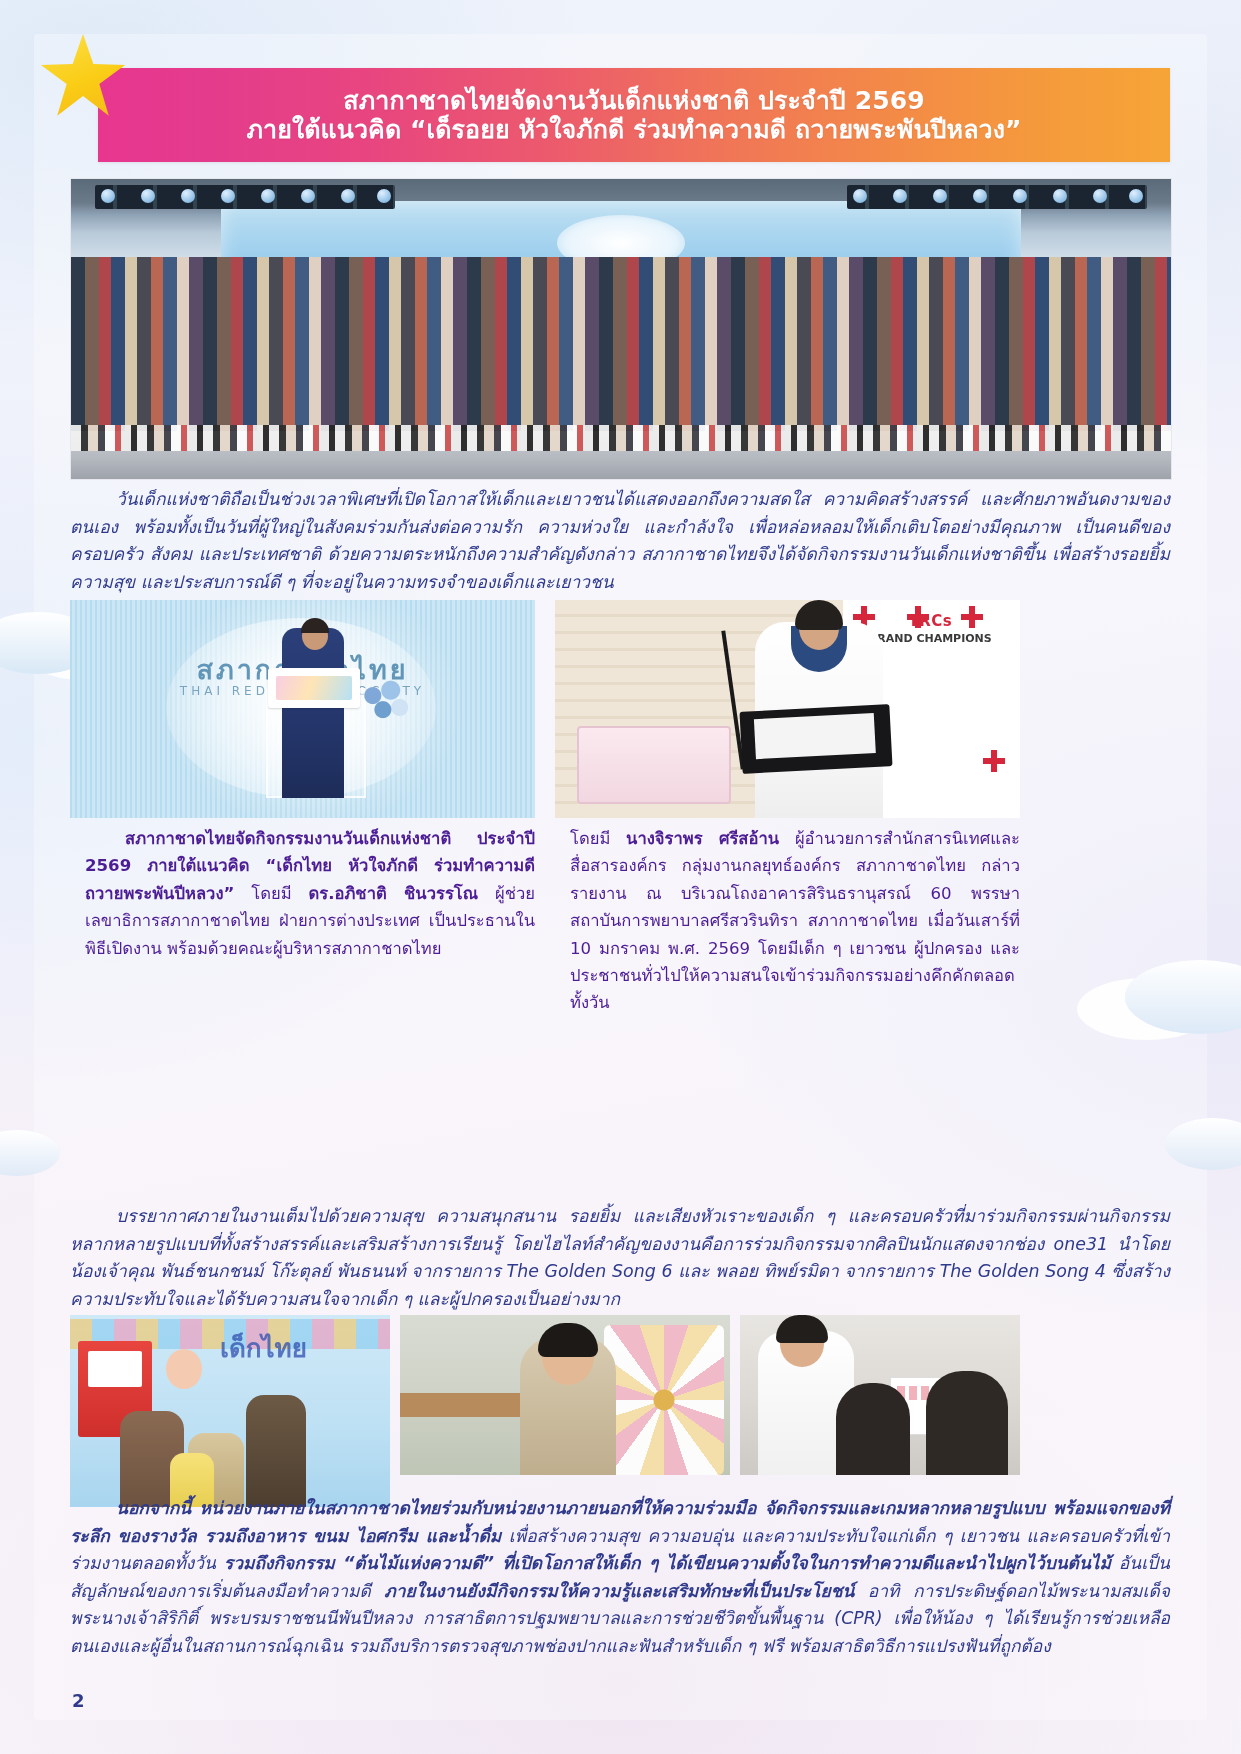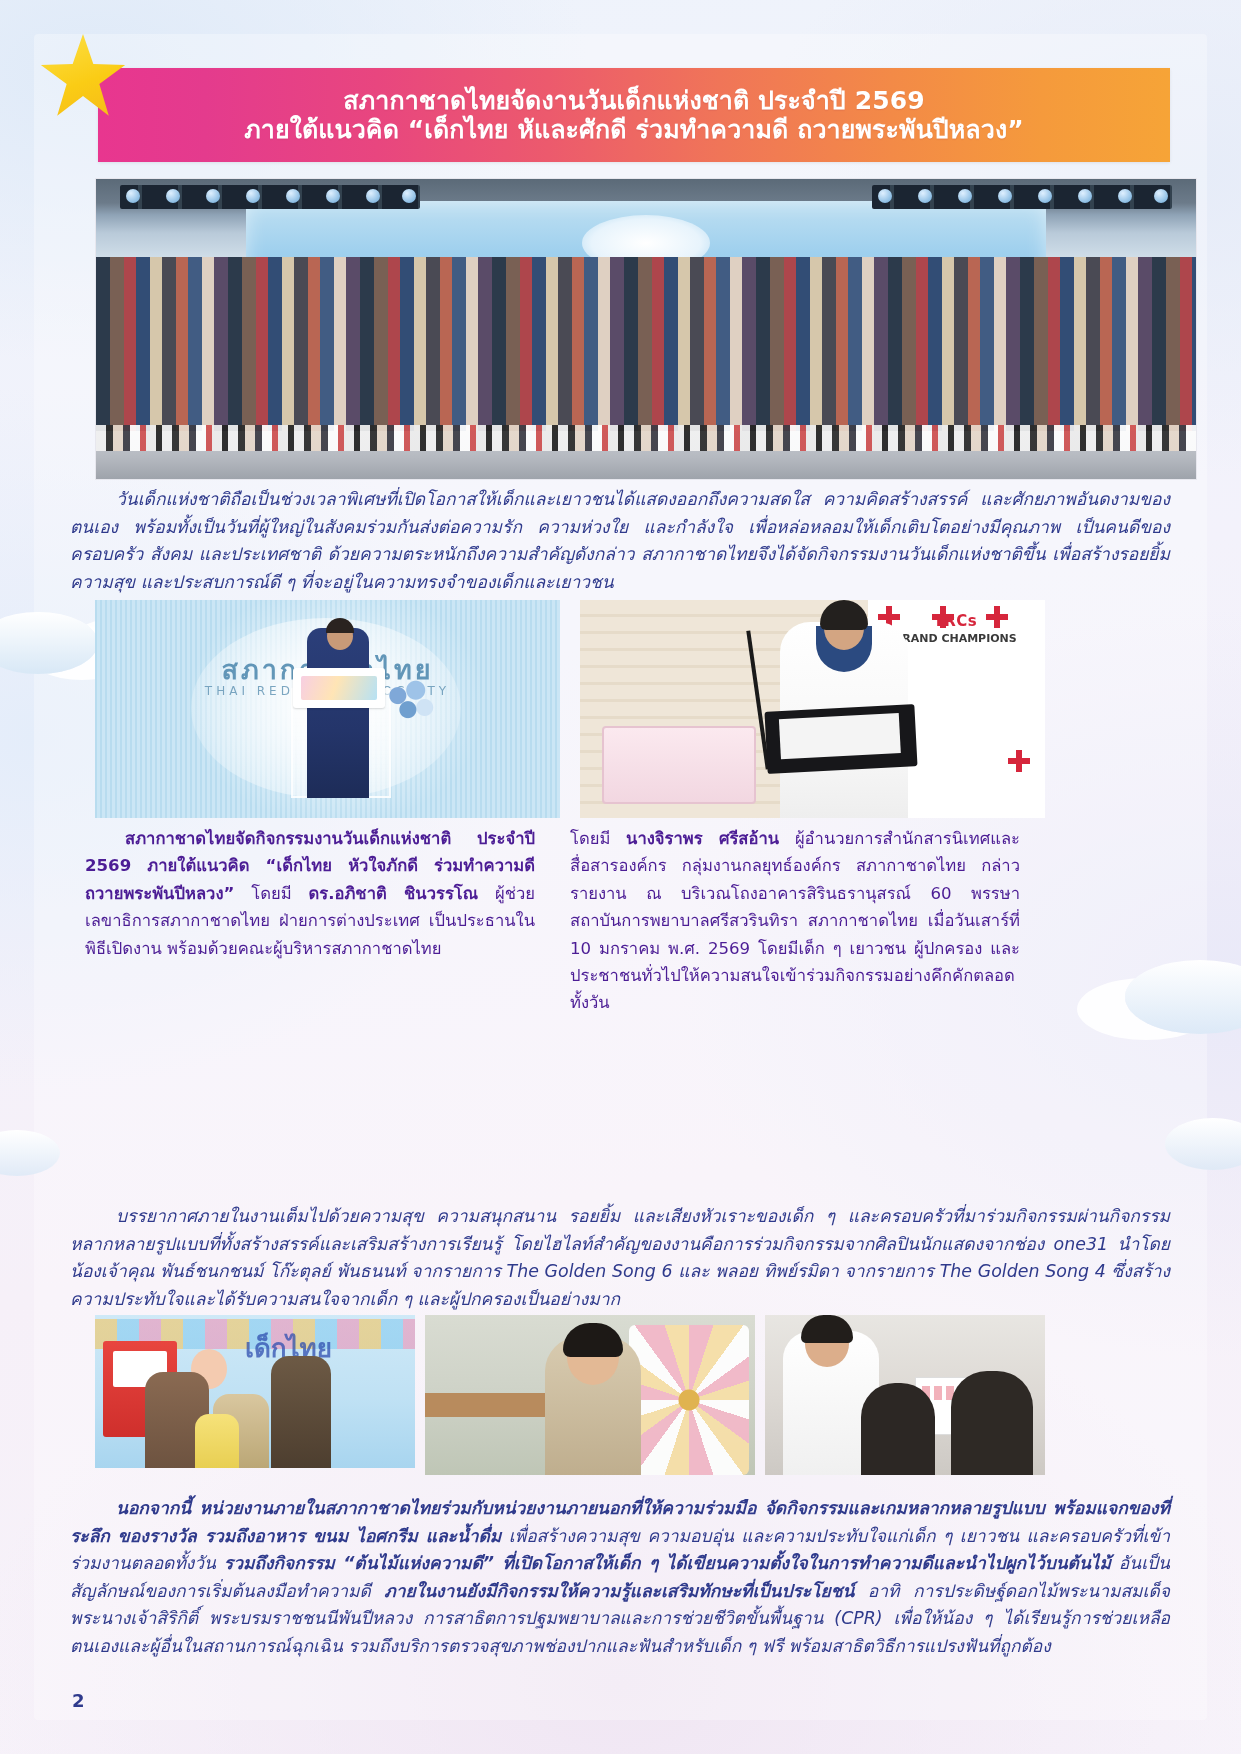--- a/index.html
+++ b/index.html
@@ -83,21 +83,20 @@
     text-shadow: 0 1px 1px rgba(150,40,70,0.18);
   }
   .banner-line.l1 { font-size: 25px; }
   .banner-line.l2 { font-size: 25px; }
 
   
   .photo {
     position: absolute;
     overflow: hidden;
     background: #cfd8e4;
-    margin-left: 25px;
   }
 
   
   .hero {
     left: 70px; top: 178px; width: 1100px; height: 300px;
     border: 1px solid #e7e7ee;
   }
   .hero .stage-bg {
     position: absolute; inset: 0;
     background:
@@ -269,21 +268,21 @@
     content:""; position:absolute; left: 14px; top: 8px; width: 120px; height: 40px;
     background:#f4f4f4;
   }
   .speaker .cart {
     position:absolute; left: 22px; top: 126px; width: 150px; height: 74px;
     background: linear-gradient(180deg,#fbe9ef,#f2d7e1);
     border: 2px solid #e6c3d0; border-radius: 4px;
   }
 
   
-  .trio1 { left: 70px;  top: 1315px; width: 320px; height: 153px; }
+  .trio1 { left: 70px;  top: 1315px; width: 320px; height: 192px; }
   .trio2 { left: 400px; top: 1315px; width: 330px; height: 160px; }
   .trio3 { left: 740px; top: 1315px; width: 280px; height: 160px; }
   .trio1 .bg{ position:absolute; inset:0; background: linear-gradient(180deg,#cfe9f7 0%,#bfe1f4 55%,#a8d5ef 100%); }
   .trio1 .book{ position:absolute; left: 8px; top: 26px; width: 74px; height: 96px; background: linear-gradient(180deg,#e8453f,#cf2f2c); border-radius: 3px;}
   .trio1 .book:after{ content:""; position:absolute; left:10px; top:10px; width:54px; height:36px; background:#fff; border-radius:2px;}
   .trio1 .cartoonhead{ position:absolute; left: 96px; top: 34px; width: 36px; height: 40px; background:#f4cbb0; border-radius:50%;}
   .trio1 .arcs{ position:absolute; left: 0; top: 4px; width:100%; height:30px;
     background: repeating-linear-gradient(90deg,#f6c14f 0 22px,#7fc8ef 22px 44px,#f08ab0 44px 66px); opacity:.55; }
   .trio1 .scripttext{ position:absolute; left: 150px; top: 12px; color:#2f4fb0; font-size: 26px; font-weight:800; opacity:.75; }
   .trio1 .p1{ position:absolute; left: 50px;  bottom: 0; width: 64px; height: 96px; background: linear-gradient(180deg,#8a6a52,#6d5340); border-radius: 18px 18px 0 0;}
@@ -357,21 +356,21 @@
 <div class="page-inner-white"></div>
 
 <div class="cloud c1"></div>
 <div class="cloud c2"></div>
 <div class="cloud c3"></div>
 <div class="cloud c4"></div>
 <div class="star"></div>
 
 <div class="banner">
   <div class="banner-line l1">สภากาชาดไทยจัดงานวันเด็กแห่งชาติ ประจำปี 2569</div>
-  <div class="banner-line l2">ภายใต้แนวคิด “เด็กไทย หัและศักดี ร่วมทำความดี ถวายพระพันปีหลวง”</div>
+  <div class="banner-line l2">ภายใต้แนวคิด “เด็รอยย หัวใจภักดี ร่วมทำความดี ถวายพระพันปีหลวง”</div>
 </div>
 
 <div class="photo hero">
   <div class="stage-bg"></div>
   <div class="backdrop">
     <div class="rclogo"></div>
   </div>
   <div class="lightbar lb-l">
     <span class="bulb" style="left:6px"></span>
       <span class="bulb" style="left:46px"></span>

